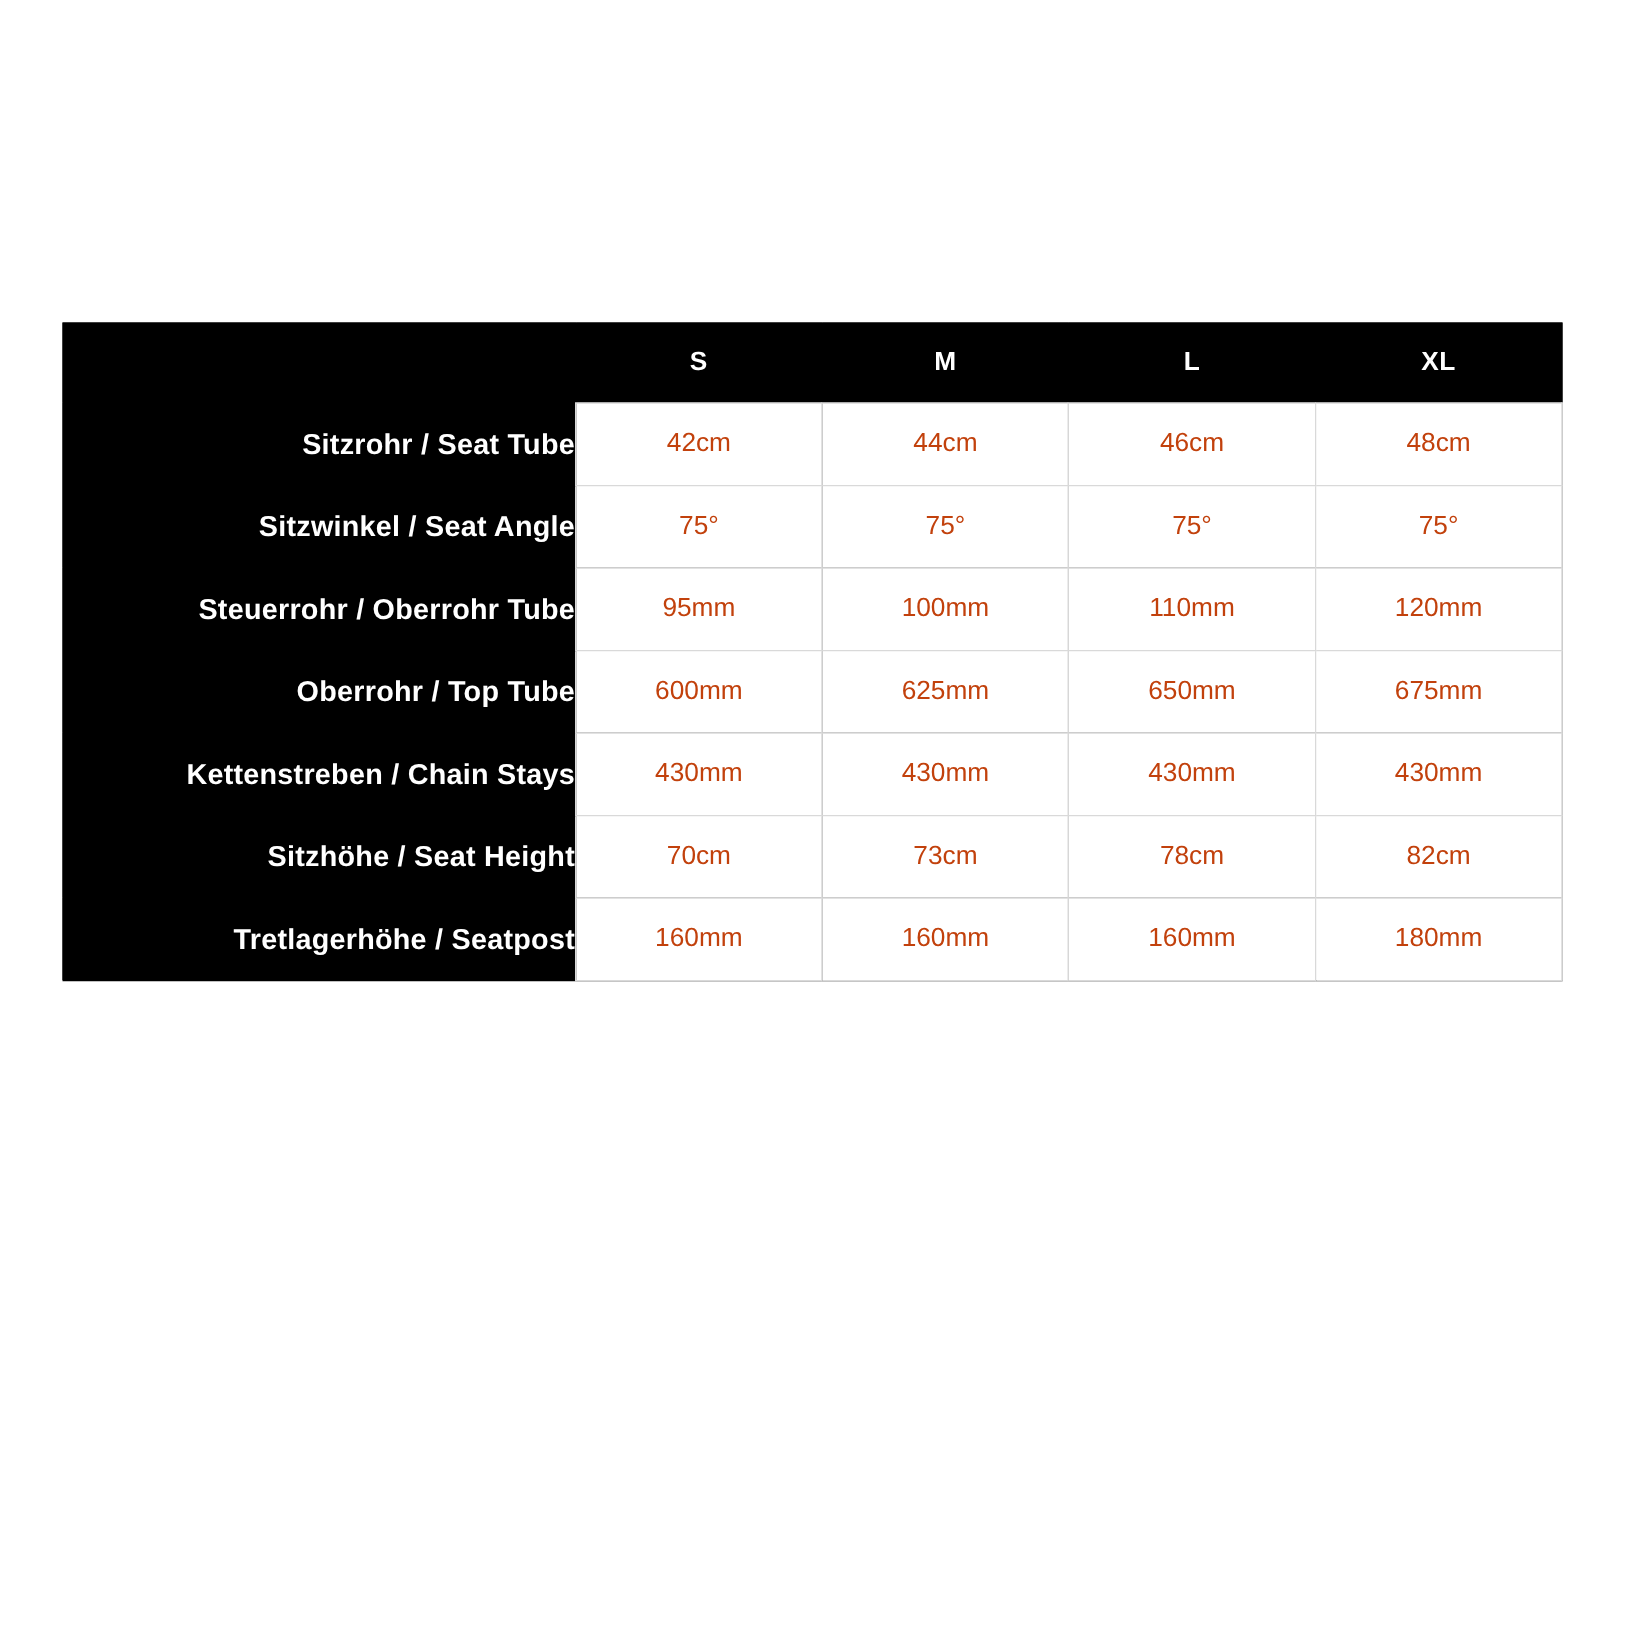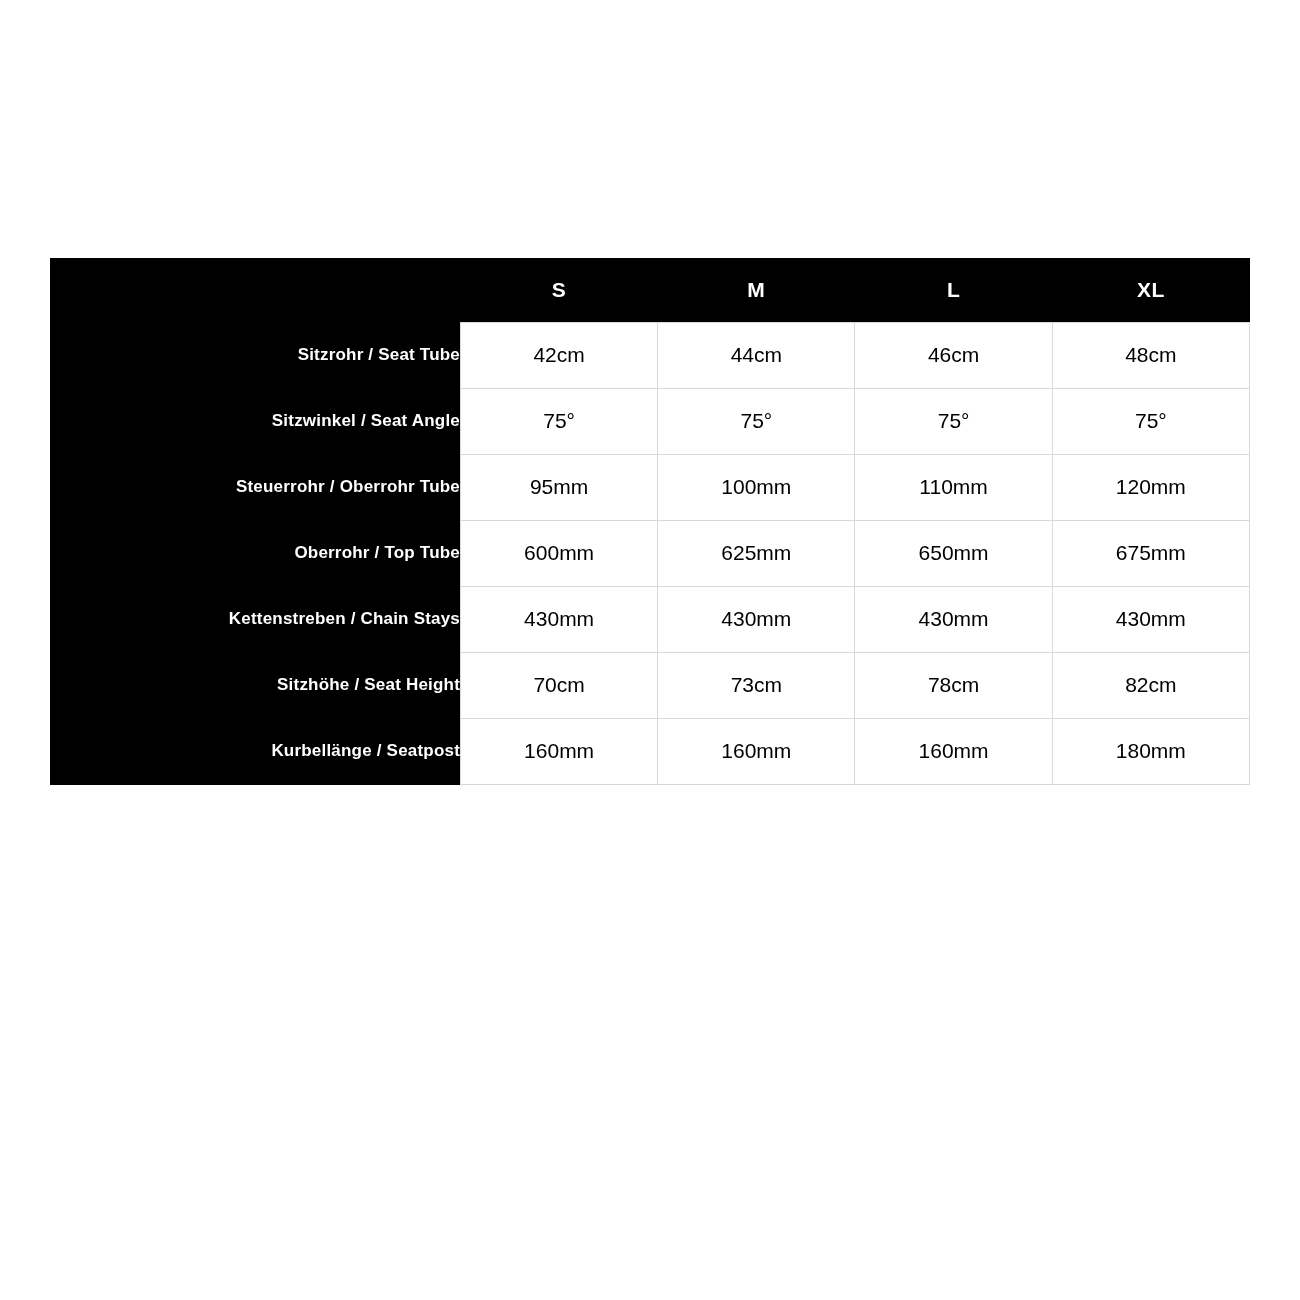--- a/index.html
+++ b/index.html
@@ -53,32 +53,32 @@
     border: none;
     letter-spacing: 0.5px;
   }
 
   
   tr.data-row { height: 66px; }
 
   td.row-label {
     background: #000000;
     color: #ffffff;
-    font-size: 17px;
+    font-size: 23px;
     font-weight: bold;
     text-align: right;
     padding-right: 22px;
     vertical-align: middle;
     border: none;
     white-space: nowrap;
     letter-spacing: 0.2px;
   }
   td.value-cell {
     background: #ffffff;
-    color: #000000;
+    color: #c2410c;
     font-size: 21px;
     text-align: center;
     vertical-align: middle;
     border: 1px solid #d9d9d9;
     border-top: none;
     border-left: 1px solid #d9d9d9;
   }
   tr.data-row:first-child td.value-cell {
     border-top: 1px solid #d9d9d9;
   }
@@ -142,21 +142,21 @@
           <td class="value-cell">430mm</td>
         </tr>
         <tr class="data-row">
           <td class="row-label">Sitzhöhe / Seat Height</td>
           <td class="value-cell">70cm</td>
           <td class="value-cell">73cm</td>
           <td class="value-cell">78cm</td>
           <td class="value-cell">82cm</td>
         </tr>
         <tr class="data-row">
-          <td class="row-label">Kurbellänge / Seatpost</td>
+          <td class="row-label">Tretlagerhöhe / Seatpost</td>
           <td class="value-cell">160mm</td>
           <td class="value-cell">160mm</td>
           <td class="value-cell">160mm</td>
           <td class="value-cell">180mm</td>
         </tr>
       </tbody>
     </table>
   </div>
 </div>
 

